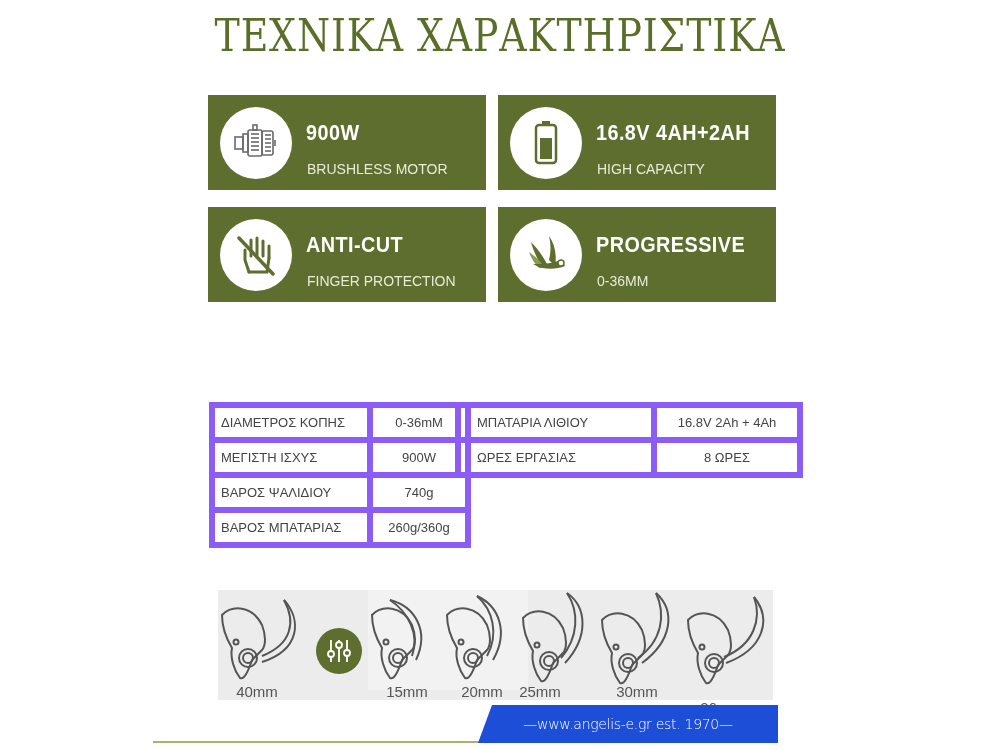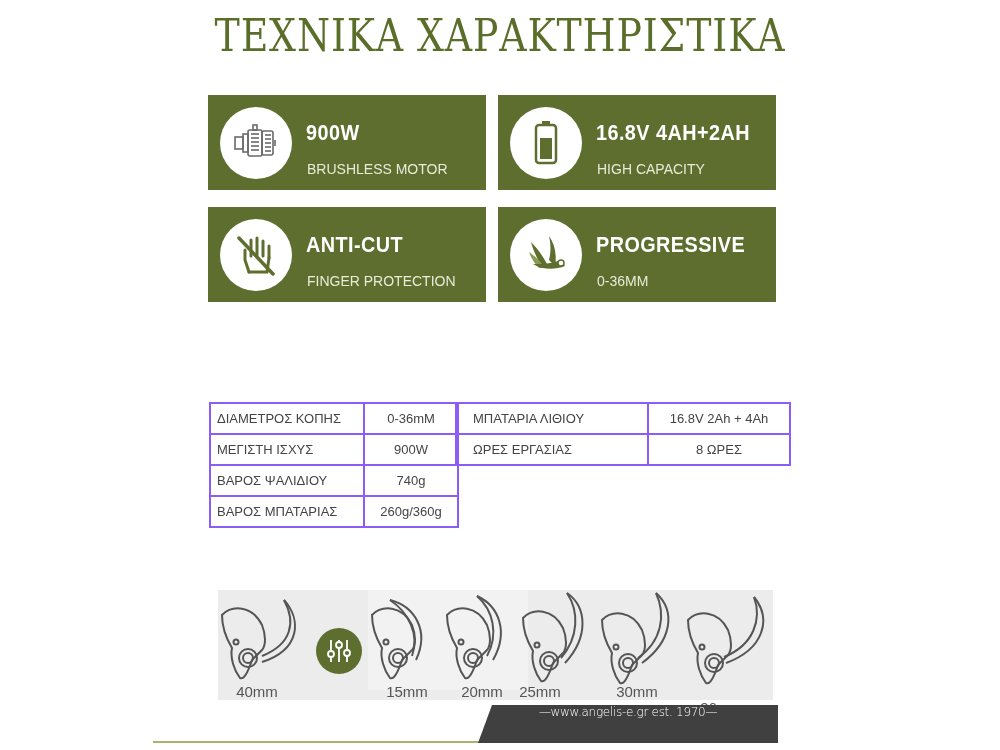--- a/index.html
+++ b/index.html
@@ -4,26 +4,26 @@
 <style>
   html, body { margin:0; padding:0; background:#ffffff; }
   body { width:1000px; height:750px; position:relative; overflow:hidden; font-family:"Liberation Sans", sans-serif; }
   .title { position:absolute; left:0; width:1000px; top:10px; text-align:center; font-family:"DejaVu Serif", serif; font-size:44px; color:#5a6e2a; letter-spacing:1px; transform:scaleX(0.86); transform-origin:center; }
   .card { position:absolute; width:278px; height:95px; background:#5e6e2f; box-sizing:border-box; }
   .card .circle { position:absolute; left:12px; top:12px; width:72px; height:72px; border-radius:50%; background:#ffffff; display:flex; align-items:center; justify-content:center; }
   .card .circle svg { width:50px; height:50px; }
   .card .head { position:absolute; left:98px; top:25px; color:#ffffff; font-weight:bold; font-size:22px; font-family:"Liberation Sans", sans-serif; transform:scaleX(0.9); transform-origin:left; letter-spacing:0.5px; }
   .card .sub { position:absolute; left:99px; top:55px; color:#e8ecd8; font-size:14px;margin-top:11px; }
   table.spec { position:absolute; border-collapse:collapse; font-size:13px; color:#444; }
-  table.spec td { border:2px solid #8b5cf6; padding:0 6px; height:29px;margin-top:47px; }
+  table.spec td { border:6px solid #8b5cf6; padding:0 6px; height:29px;margin-top:47px; }
   table.spec td.v { text-align:center; }
   .blades { position:absolute; left:218px; top:590px; width:555px; height:110px; background:#ececec; }
   .blade-label { position:absolute; top:93px; font-size:15px; color:#555; width:70px; text-align:center; }
   .slider-circle { position:absolute; left:316px; top:628px; width:46px; height:46px; border-radius:50%; background:#5e6e2f; display:flex; align-items:center; justify-content:center; }
-  .footer-bar { position:absolute; left:478px; top:705px; width:300px; height:38px; background:#404040; clip-path:polygon(14px 0, 100% 0, 100% 100%, 0 100%); display:flex; justify-content:center; color:#ffffff; font-size:12px; font-family:"DejaVu Sans", sans-serif; font-weight:300; letter-spacing:-0.3px; }
+  .footer-bar { position:absolute; left:478px; top:705px; width:300px; height:38px; background:#1d4ed8; clip-path:polygon(14px 0, 100% 0, 100% 100%, 0 100%); display:flex; align-items:center; justify-content:center; color:#ffffff; font-size:14px; font-family:"DejaVu Sans", sans-serif; font-weight:300; letter-spacing:-0.3px; }
   .footer-line { position:absolute; left:153px; top:741px; width:330px; height:2px; background:#a8b36e; }
 </style>
 </head>
 <body>
 
 <div class="title">ΤΕΧΝΙΚΑ ΧΑΡΑΚΤΗΡΙΣΤΙΚΑ</div>
 
 <div class="card" style="left:208px; top:95px;">
   <div class="circle">
     <svg viewBox="0 0 50 50" fill="none" stroke="#6a6a6a" stroke-width="1.6">

